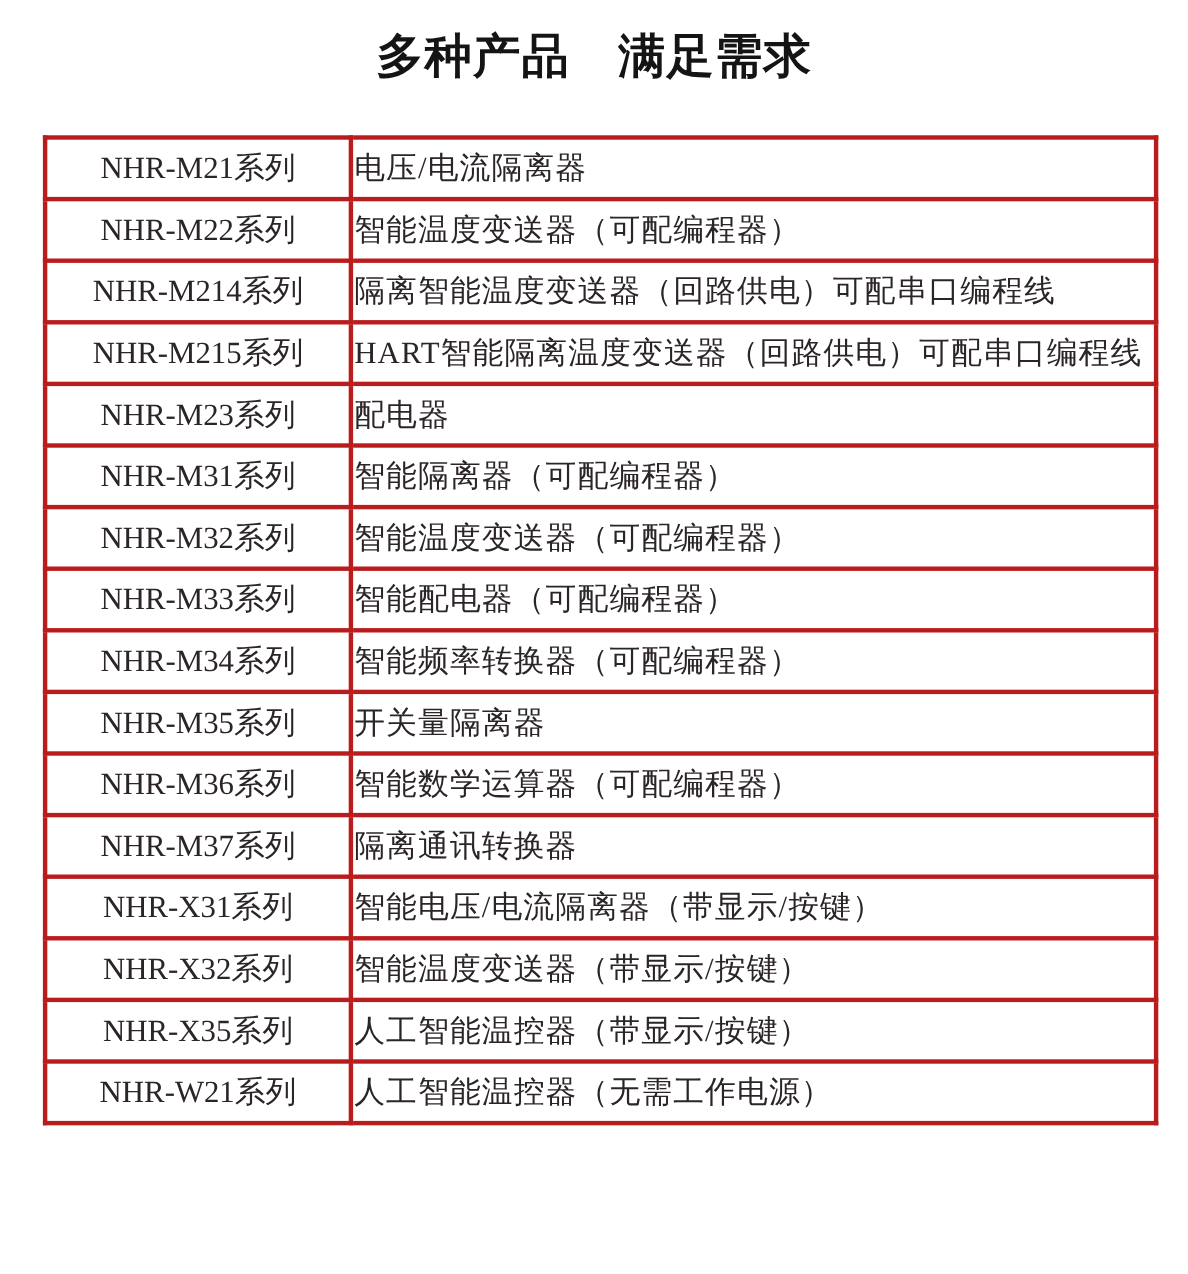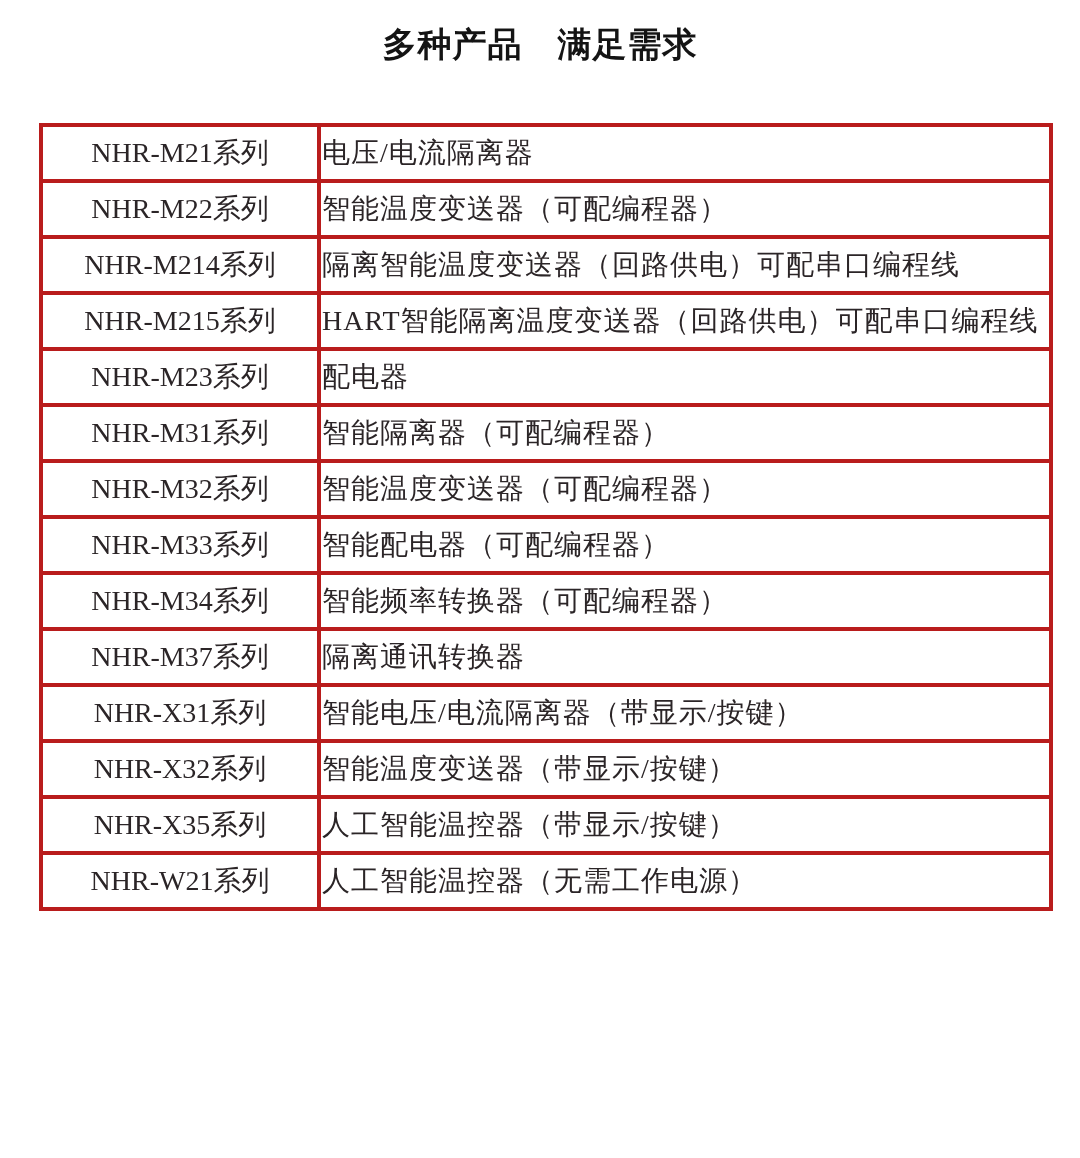--- a/index.html
+++ b/index.html
@@ -14,21 +14,21 @@
     font-family: "Liberation Serif", "DejaVu Serif", serif;
   }
   .page-title {
     position: absolute;
     top: 22px;
     left: 0;
     width: 100%;
     text-align: center;
     font-family: "Liberation Sans", "DejaVu Sans", sans-serif;
     font-weight: bold;
-    font-size: 34px;
+    font-size: 43px;
     letter-spacing: 1px;
     color: #141414;
     white-space: pre;
   }
   table.products {
     position: absolute;
     top: 123px;
     left: 39px;
     width: 1014px;
     border-collapse: collapse;
@@ -96,20 +96,28 @@
     </tr>
     <tr>
       <td class="series-cell">NHR-M33系列</td>
       <td class="description-cell">智能配电器（可配编程器）</td>
     </tr>
     <tr>
       <td class="series-cell">NHR-M34系列</td>
       <td class="description-cell">智能频率转换器（可配编程器）</td>
     </tr>
     <tr>
+      <td class="series-cell">NHR-M35系列</td>
+      <td class="description-cell">开关量隔离器</td>
+    </tr>
+    <tr>
+      <td class="series-cell">NHR-M36系列</td>
+      <td class="description-cell">智能数学运算器（可配编程器）</td>
+    </tr>
+    <tr>
       <td class="series-cell">NHR-M37系列</td>
       <td class="description-cell">隔离通讯转换器</td>
     </tr>
     <tr>
       <td class="series-cell">NHR-X31系列</td>
       <td class="description-cell">智能电压/电流隔离器（带显示/按键）</td>
     </tr>
     <tr>
       <td class="series-cell">NHR-X32系列</td>
       <td class="description-cell">智能温度变送器（带显示/按键）</td>

